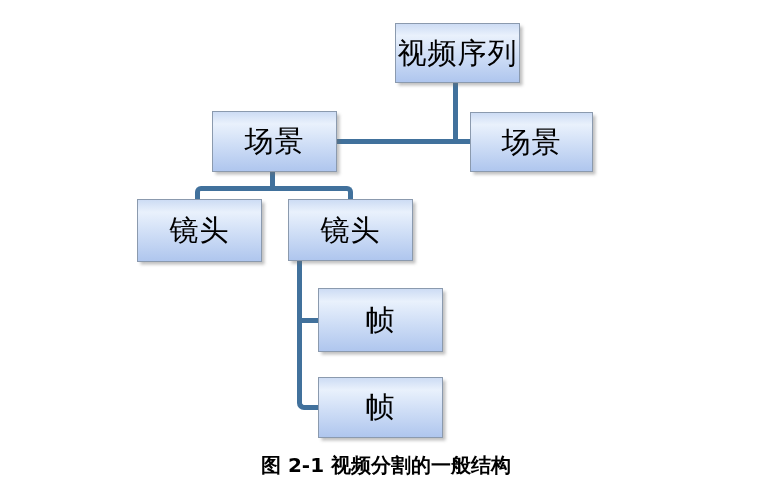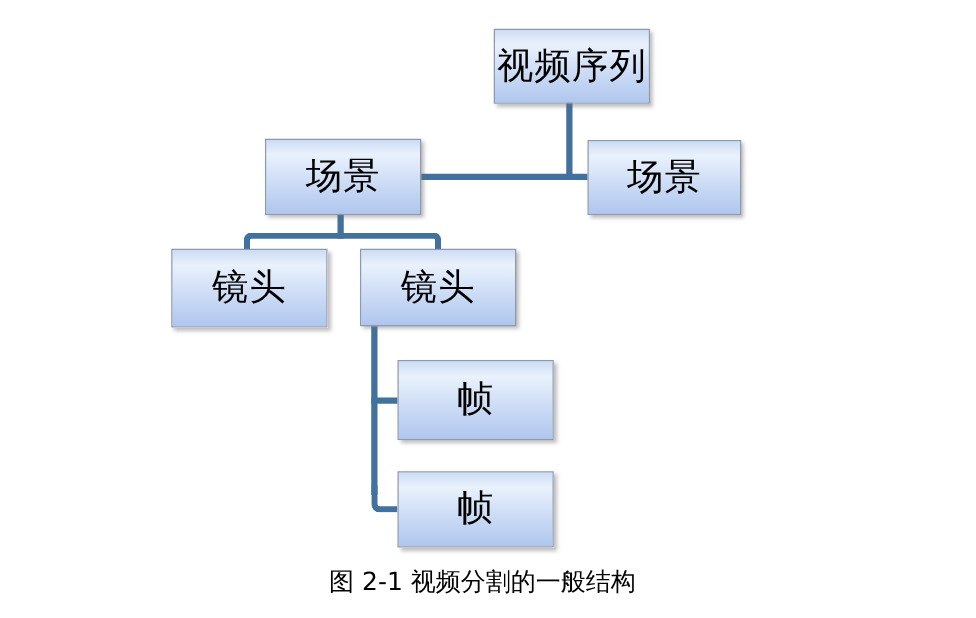--- a/index.html
+++ b/index.html
@@ -71,21 +71,21 @@
   }
 
   
   .caption {
     position: absolute;
     left: 0;
     top: 452px;
     width: 772px;
     text-align: center;
     font-family: "DejaVu Sans", "Liberation Sans", sans-serif;
-    font-weight: normal;
+    font-weight: bold;
     font-size: 20px;
     color: #000000;
     line-height: 26px;
   }
 </style>
 </head>
 <body>
 
 <div class="canvas">
 

